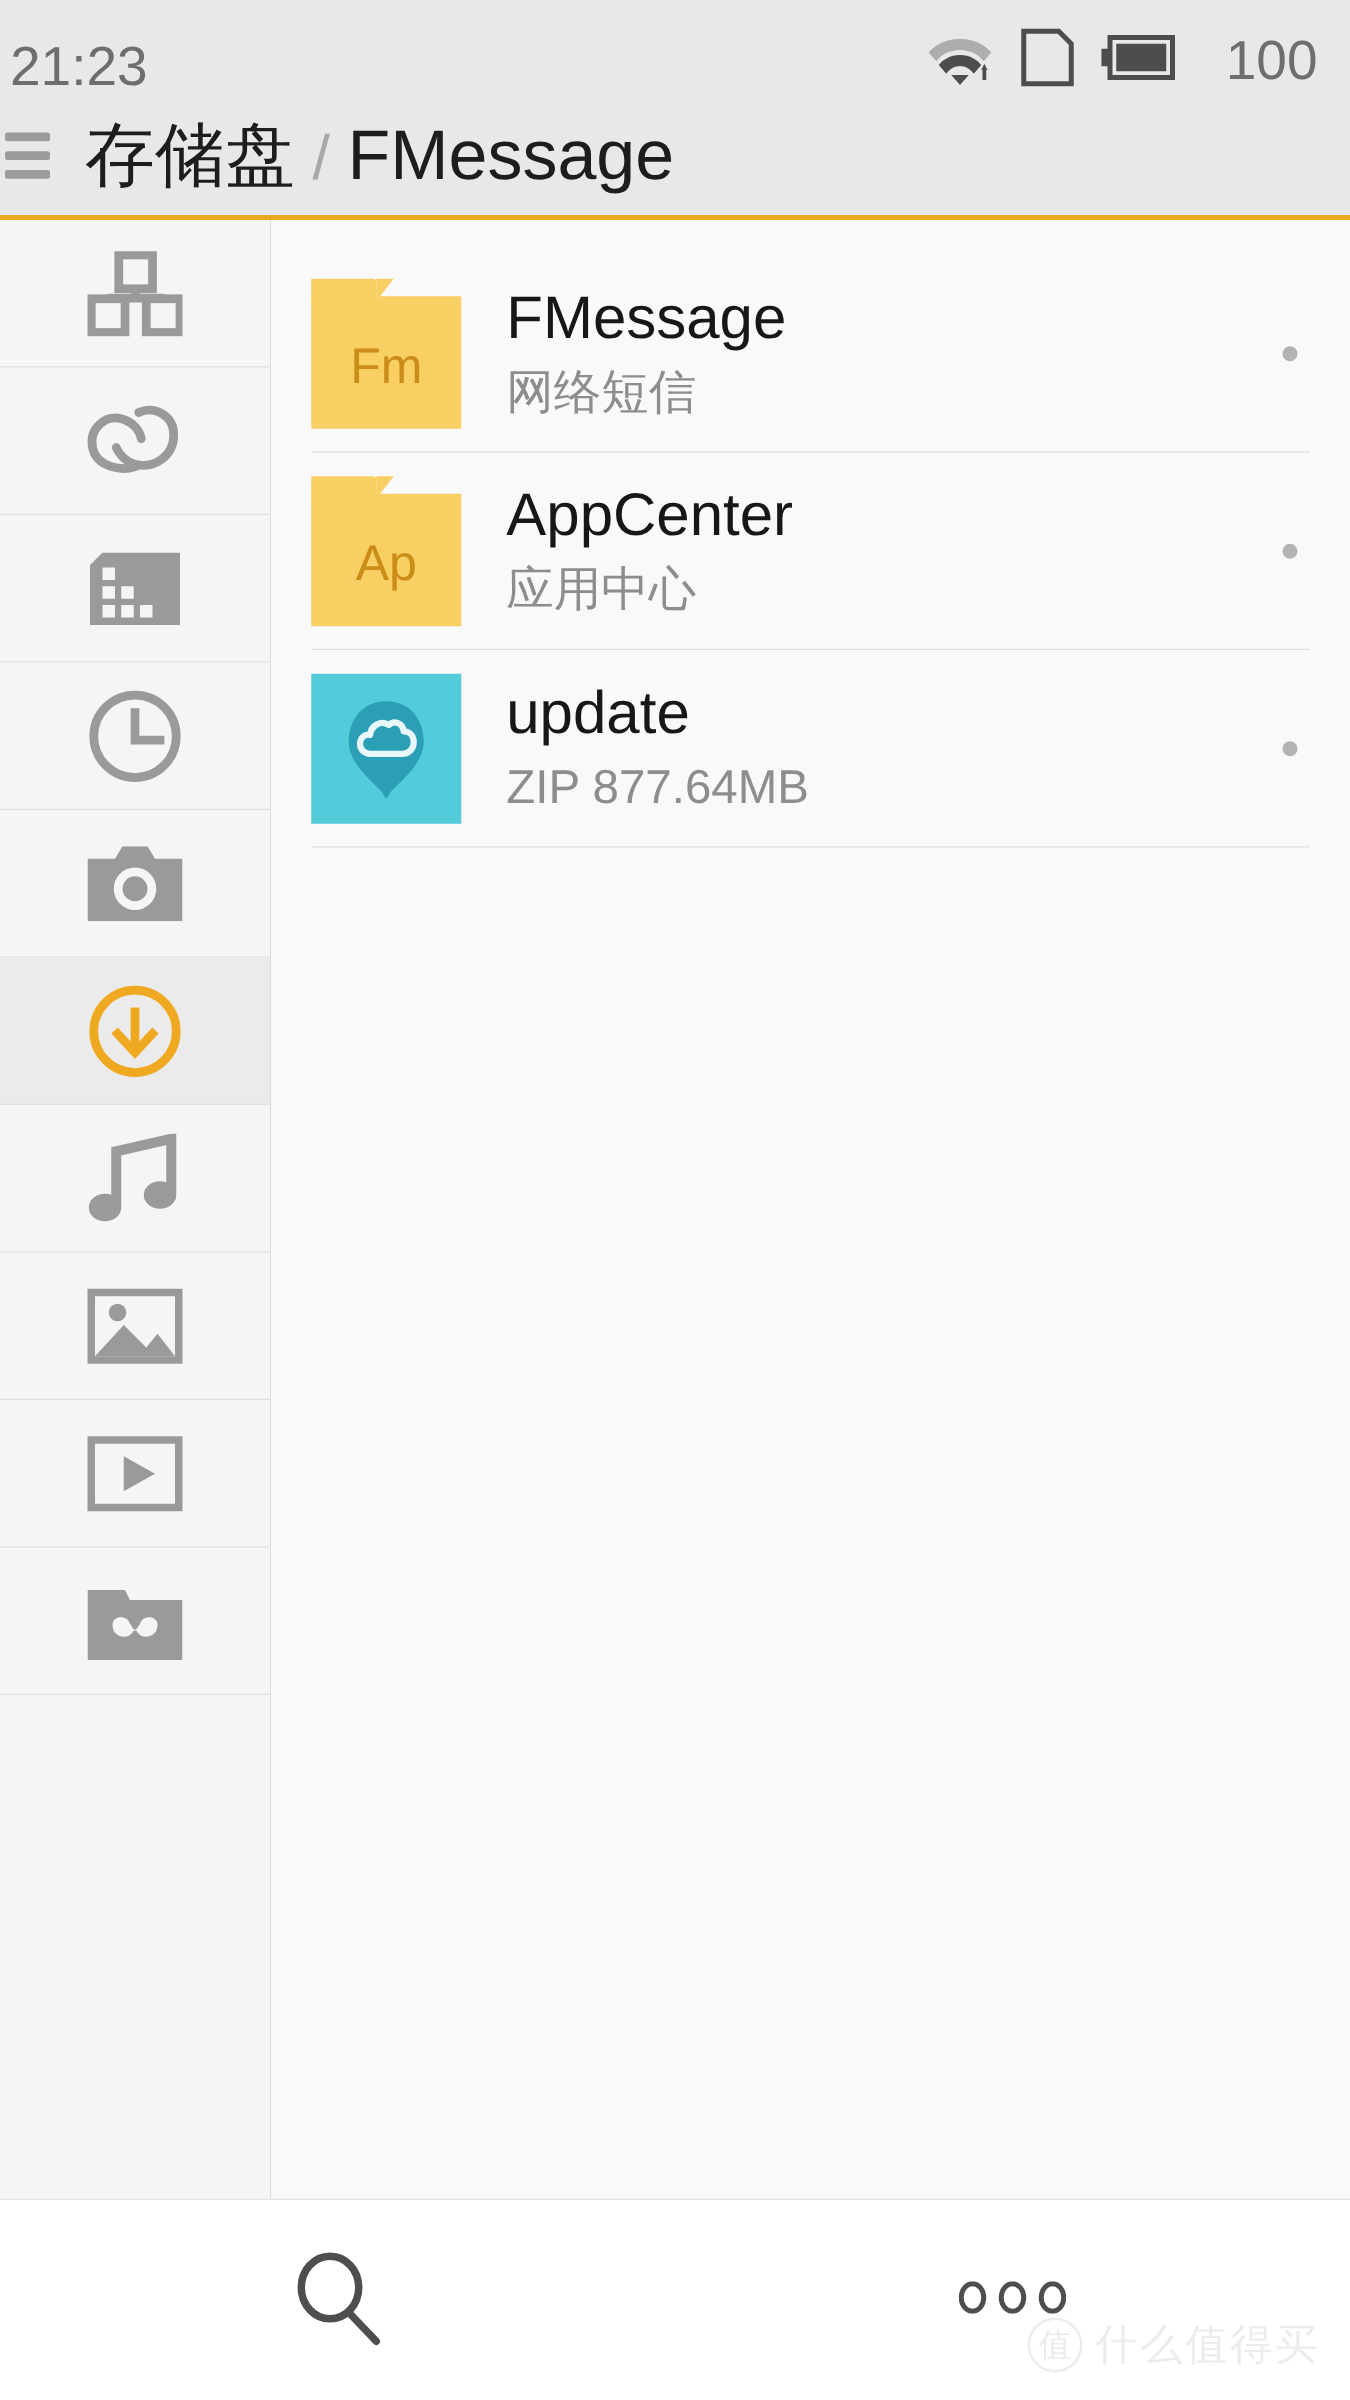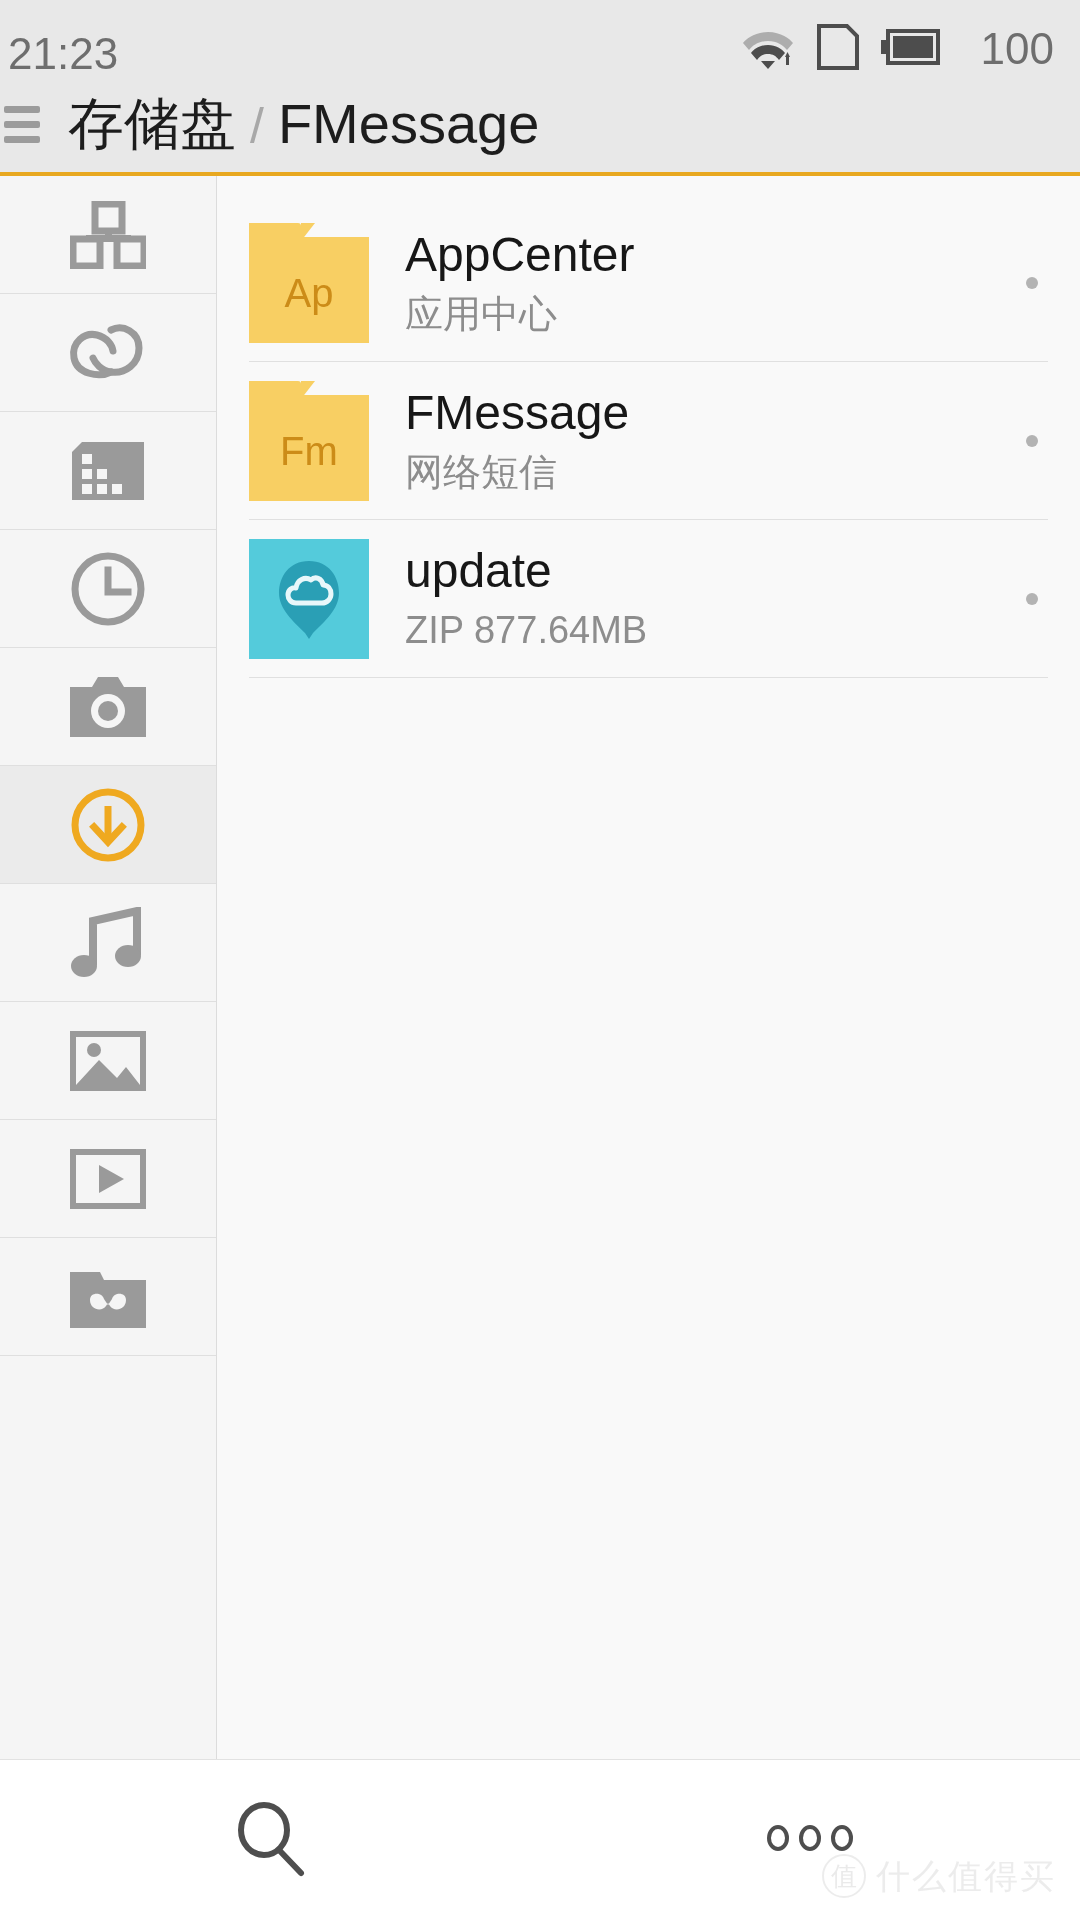--- a/index.html
+++ b/index.html
@@ -431,41 +431,41 @@
       <div class="side-item filler"></div>
     </div>
 
     <div class="file-list">
 
       <div class="file-row">
         <div class="file-icon-wrap">
           <div class="folder-icon">
             <div class="folder-tab"></div>
             <div class="folder-body"></div>
+            <div class="folder-label">Fm</div>
+          </div>
+        </div>
+        <div class="file-text">
+          <div class="file-name">FMessage</div>
+          <div class="file-meta">网络短信</div>
+        </div>
+        <div class="row-dot"></div>
+      </div>
+
+      <div class="file-row">
+        <div class="file-icon-wrap">
+          <div class="folder-icon">
+            <div class="folder-tab"></div>
+            <div class="folder-body"></div>
             <div class="folder-label">Ap</div>
           </div>
         </div>
         <div class="file-text">
           <div class="file-name">AppCenter</div>
           <div class="file-meta">应用中心</div>
-        </div>
-        <div class="row-dot"></div>
-      </div>
-
-      <div class="file-row">
-        <div class="file-icon-wrap">
-          <div class="folder-icon">
-            <div class="folder-tab"></div>
-            <div class="folder-body"></div>
-            <div class="folder-label">Fm</div>
-          </div>
-        </div>
-        <div class="file-text">
-          <div class="file-name">FMessage</div>
-          <div class="file-meta">网络短信</div>
         </div>
         <div class="row-dot"></div>
       </div>
 
       <div class="file-row">
         <div class="file-icon-wrap">
           <div class="zip-icon">
             <svg width="120" height="120" viewBox="0 0 120 120">
               <path d="M60 22 C40 22 30 38 30 54 C30 70 44 82 56 94 L60 100 L64 94 C76 82 90 70 90 54 C90 38 80 22 60 22 Z" fill="#2a9fb5"></path>
               <path d="M47 64 C42 64 39 60 39 56 C39 51 43 48 47 49 C48 41 56 37 62 41 C66 37 73 39 74 46 C79 46 82 50 82 55 C82 60 78 64 73 64 Z" fill="none" stroke="#e8f7fa" stroke-width="5" stroke-linejoin="round"></path>

